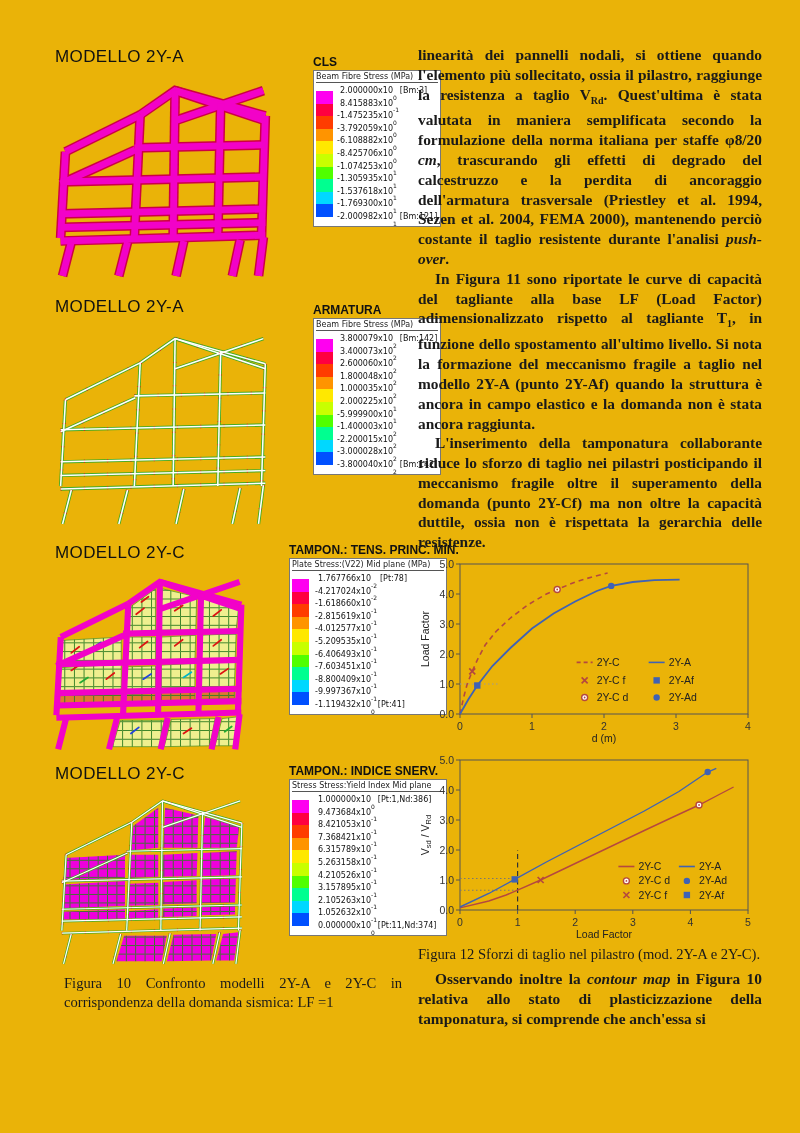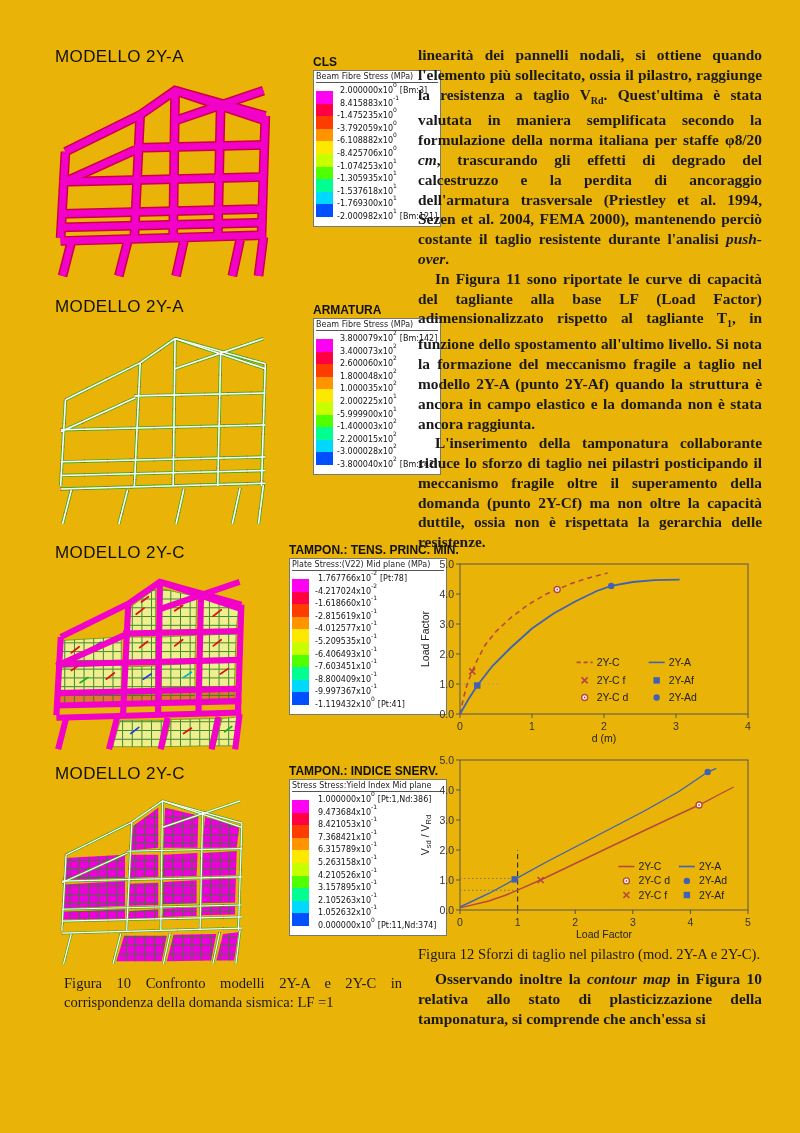--- a/index.html
+++ b/index.html
@@ -11,21 +11,21 @@
   .legend .lg-title{font-family:"Liberation Sans",sans-serif;font-size:12px;font-weight:600;
         color:#111;margin-bottom:1px;white-space:nowrap;}
   .legend .lg-box{border:1px solid #777;background:#fff;padding:1px 2px 2px 2px;}
   .legend .lg-header{font-size:8px;color:#222;border-bottom:1px solid #555;
         padding-bottom:1px;margin-bottom:2px;white-space:nowrap;}
   .legend .lg-body{display:flex;}
   .legend .cbar{width:17px;margin-top:6px;display:flex;flex-direction:column;}
   .legend .cbar div{flex:1;}
   .legend .rows{margin-left:4px;}
   .legend .row{height:12.6px;line-height:12.6px;font-size:8px;color:#111;
-        display:flex;align-items:flex-start;white-space:nowrap;}
+        display:flex;align-items:flex-end;white-space:nowrap;}
   .legend .row .m{display:inline-block;width:56px;text-align:right;}
   .legend .row sup{font-size:6px;line-height:0;}
   .legend .row .t{margin-left:3px;}
   .legend.wide .row .m{width:58px;}
   #leftcap,#leftpar{position:absolute;left:64px;width:338px;text-align:justify;}
   #leftcap{top:974px;font-size:14.6px;line-height:18.5px;}
   #leftpar{top:1015px;font-size:15.4px;line-height:20px;}
   #rightcol{position:absolute;left:418px;top:45px;width:344px;}
   #rightcol p{margin:0;text-align:justify;font-size:15.4px;line-height:19.8px;font-weight:bold;}
   #rightcol p.ind{text-indent:17px;}

